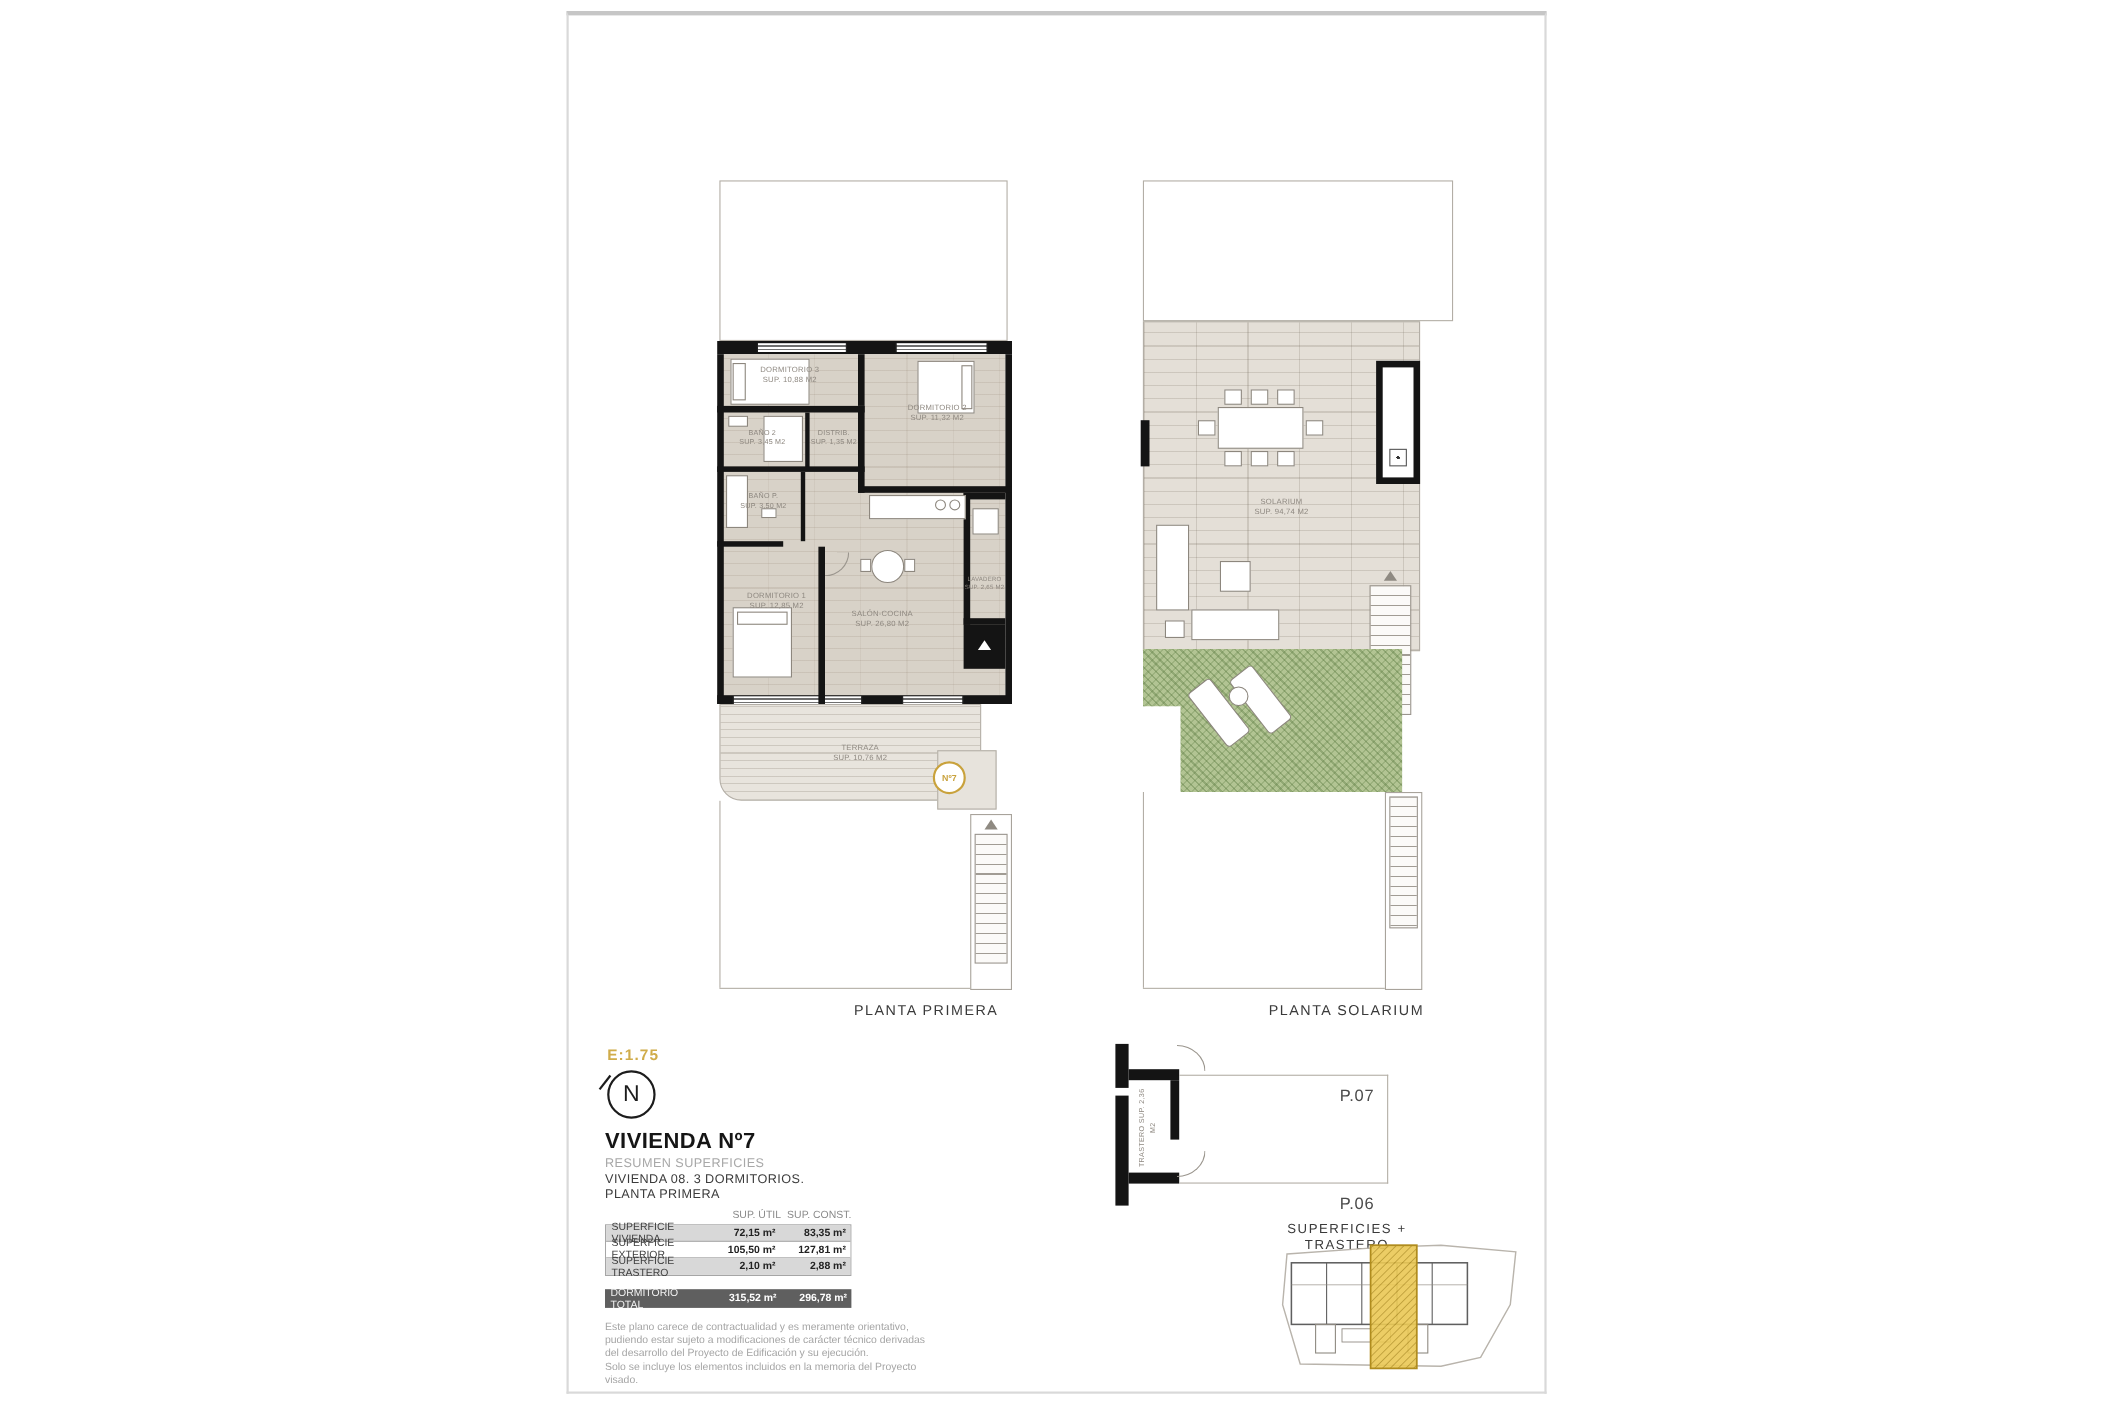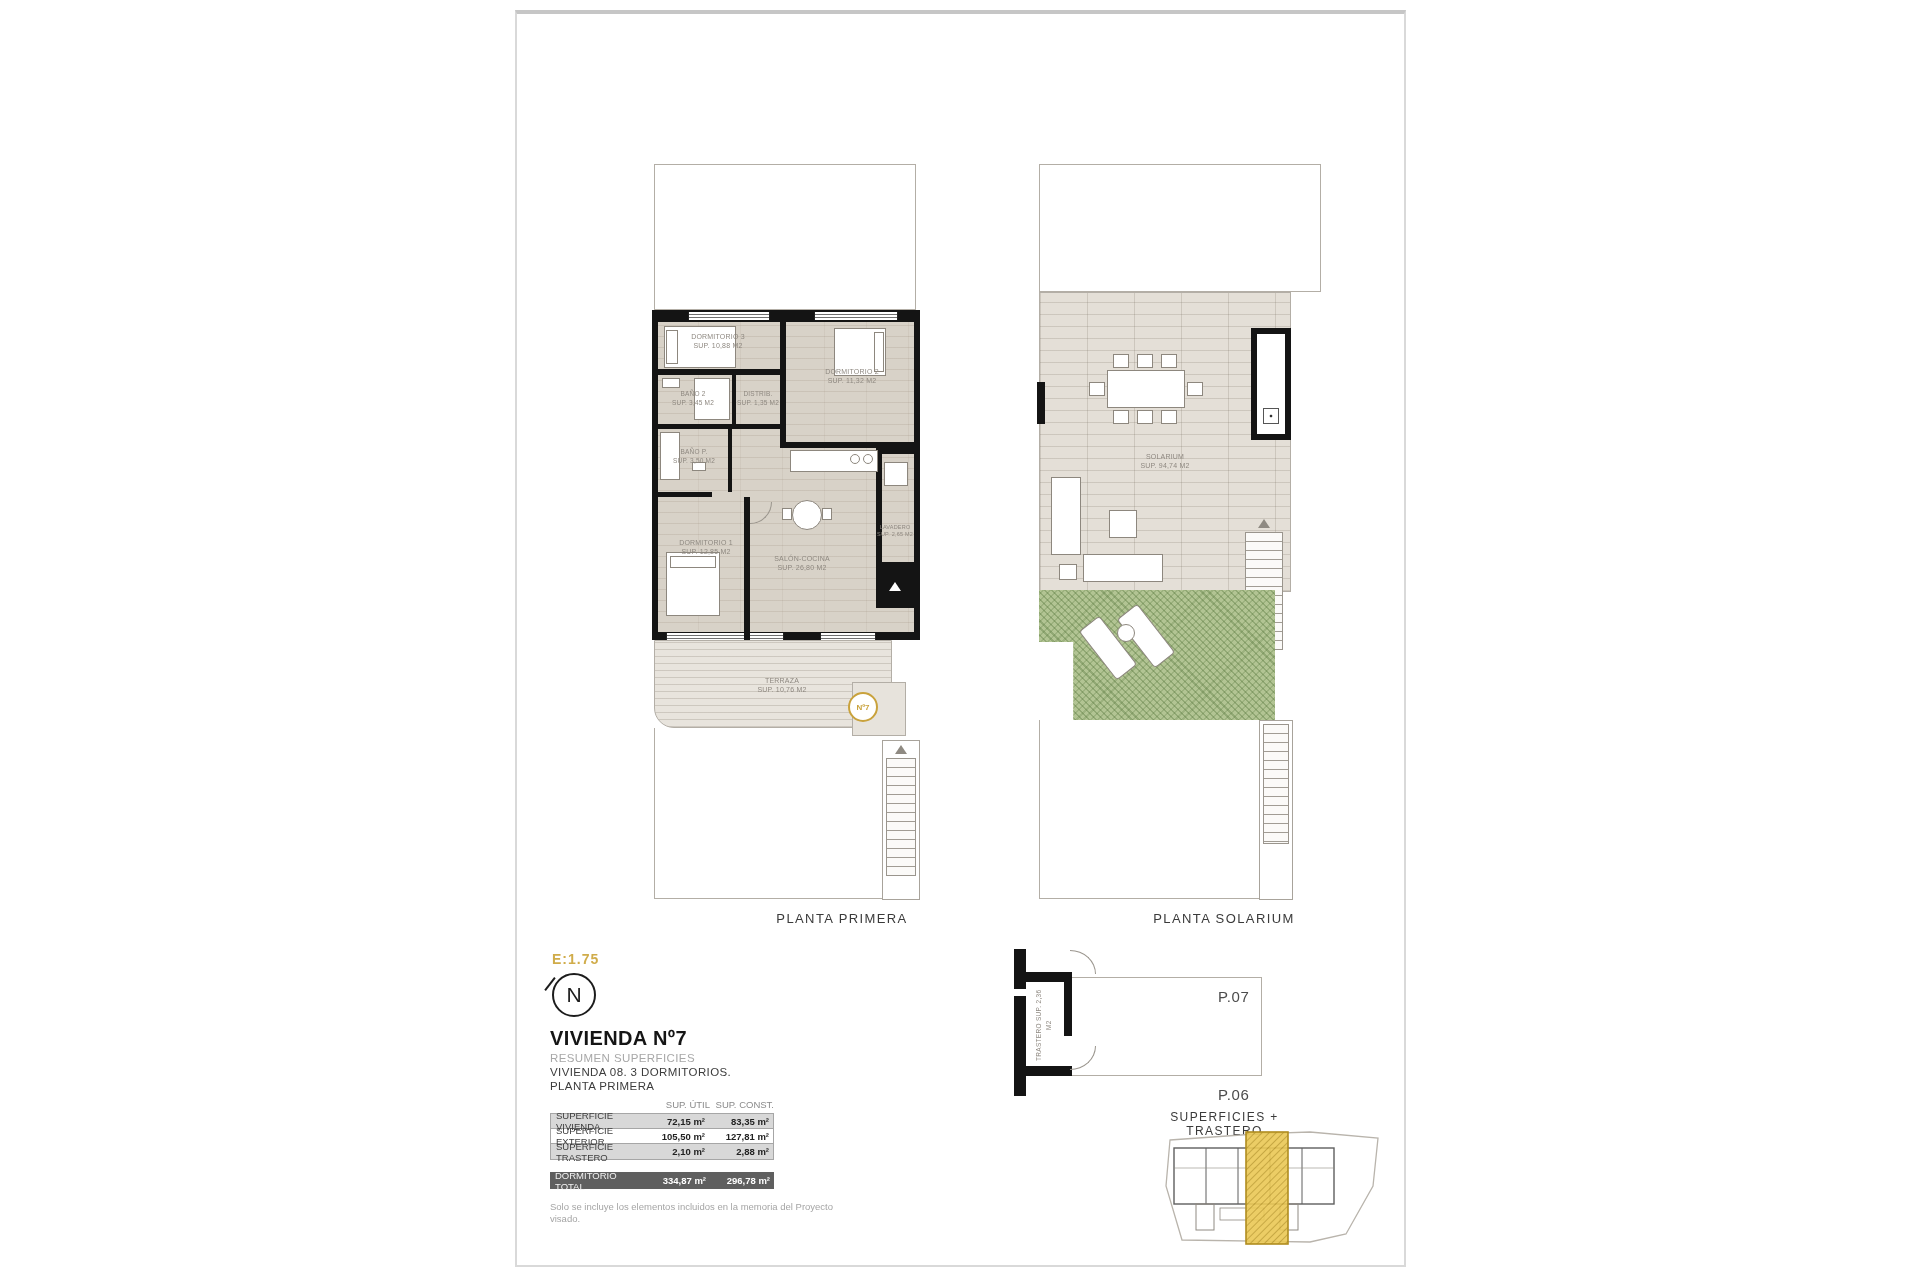--- a/index.html
+++ b/index.html
@@ -247,26 +247,27 @@
           <span class="v">127,81 m²</span>
         </div>
         <div class="trow g">
           <span class="lab">SUPERFICIE TRASTERO</span>
           <span class="v">2,10 m²</span>
           <span class="v">2,88 m²</span>
         </div>
       </div>
       <div class="trow total">
         <span class="lab">DORMITORIO TOTAL</span>
-        <span class="v">334,87 m²</span>
+        <span class="v">315,52 m²</span>
         <span class="v">296,78 m²</span>
       </div>
     </div>
 
     <div class="disc" style="left:0;top:252px;">
+      <p>Este plano carece de contractualidad y es meramente orientativo, pudiendo estar sujeto a modificaciones de carácter técnico derivadas del desarrollo del Proyecto de Edificación y su ejecución.</p>
       <p>Solo se incluye los elementos incluidos en la memoria del Proyecto visado.</p>
     </div>
   </div>
 
   <div class="abs" style="left:495px;top:930px;width:390px;height:320px;">
     <div class="wall" style="left:2px;top:5px;width:12px;height:40px;"></div>
     <div class="wall" style="left:2px;top:52px;width:12px;height:100px;"></div>
     <div class="wall" style="left:14px;top:28px;width:46px;height:10px;"></div>
     <div class="wall" style="left:52px;top:38px;width:8px;height:54px;"></div>
     <div class="wall" style="left:14px;top:122px;width:46px;height:10px;"></div>

